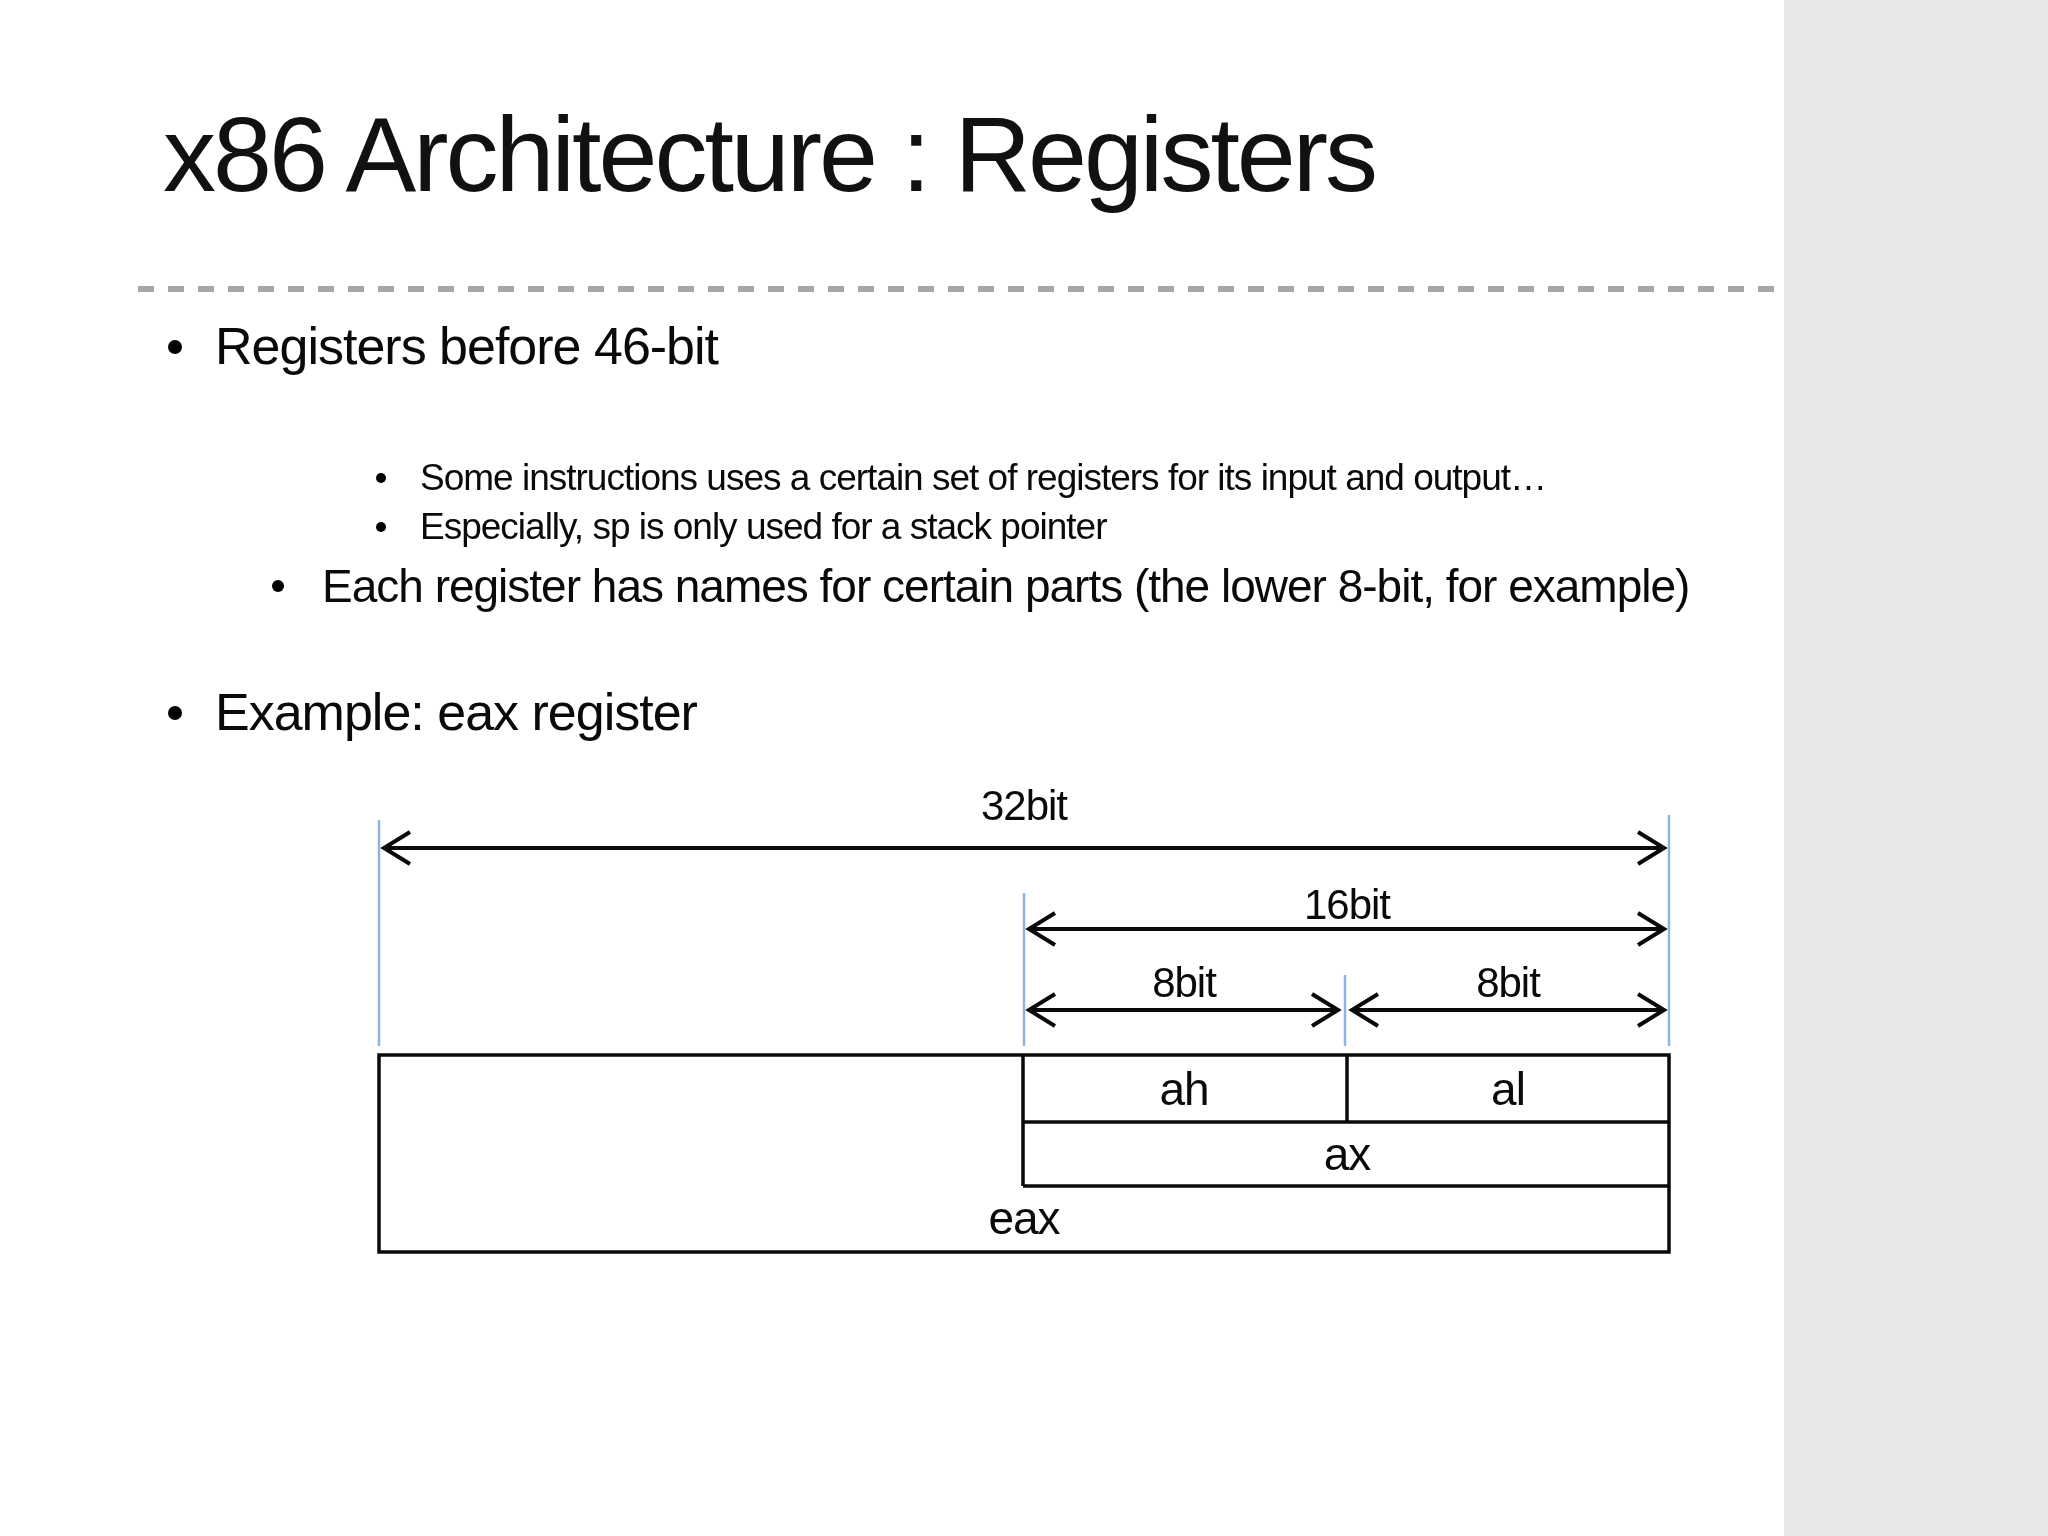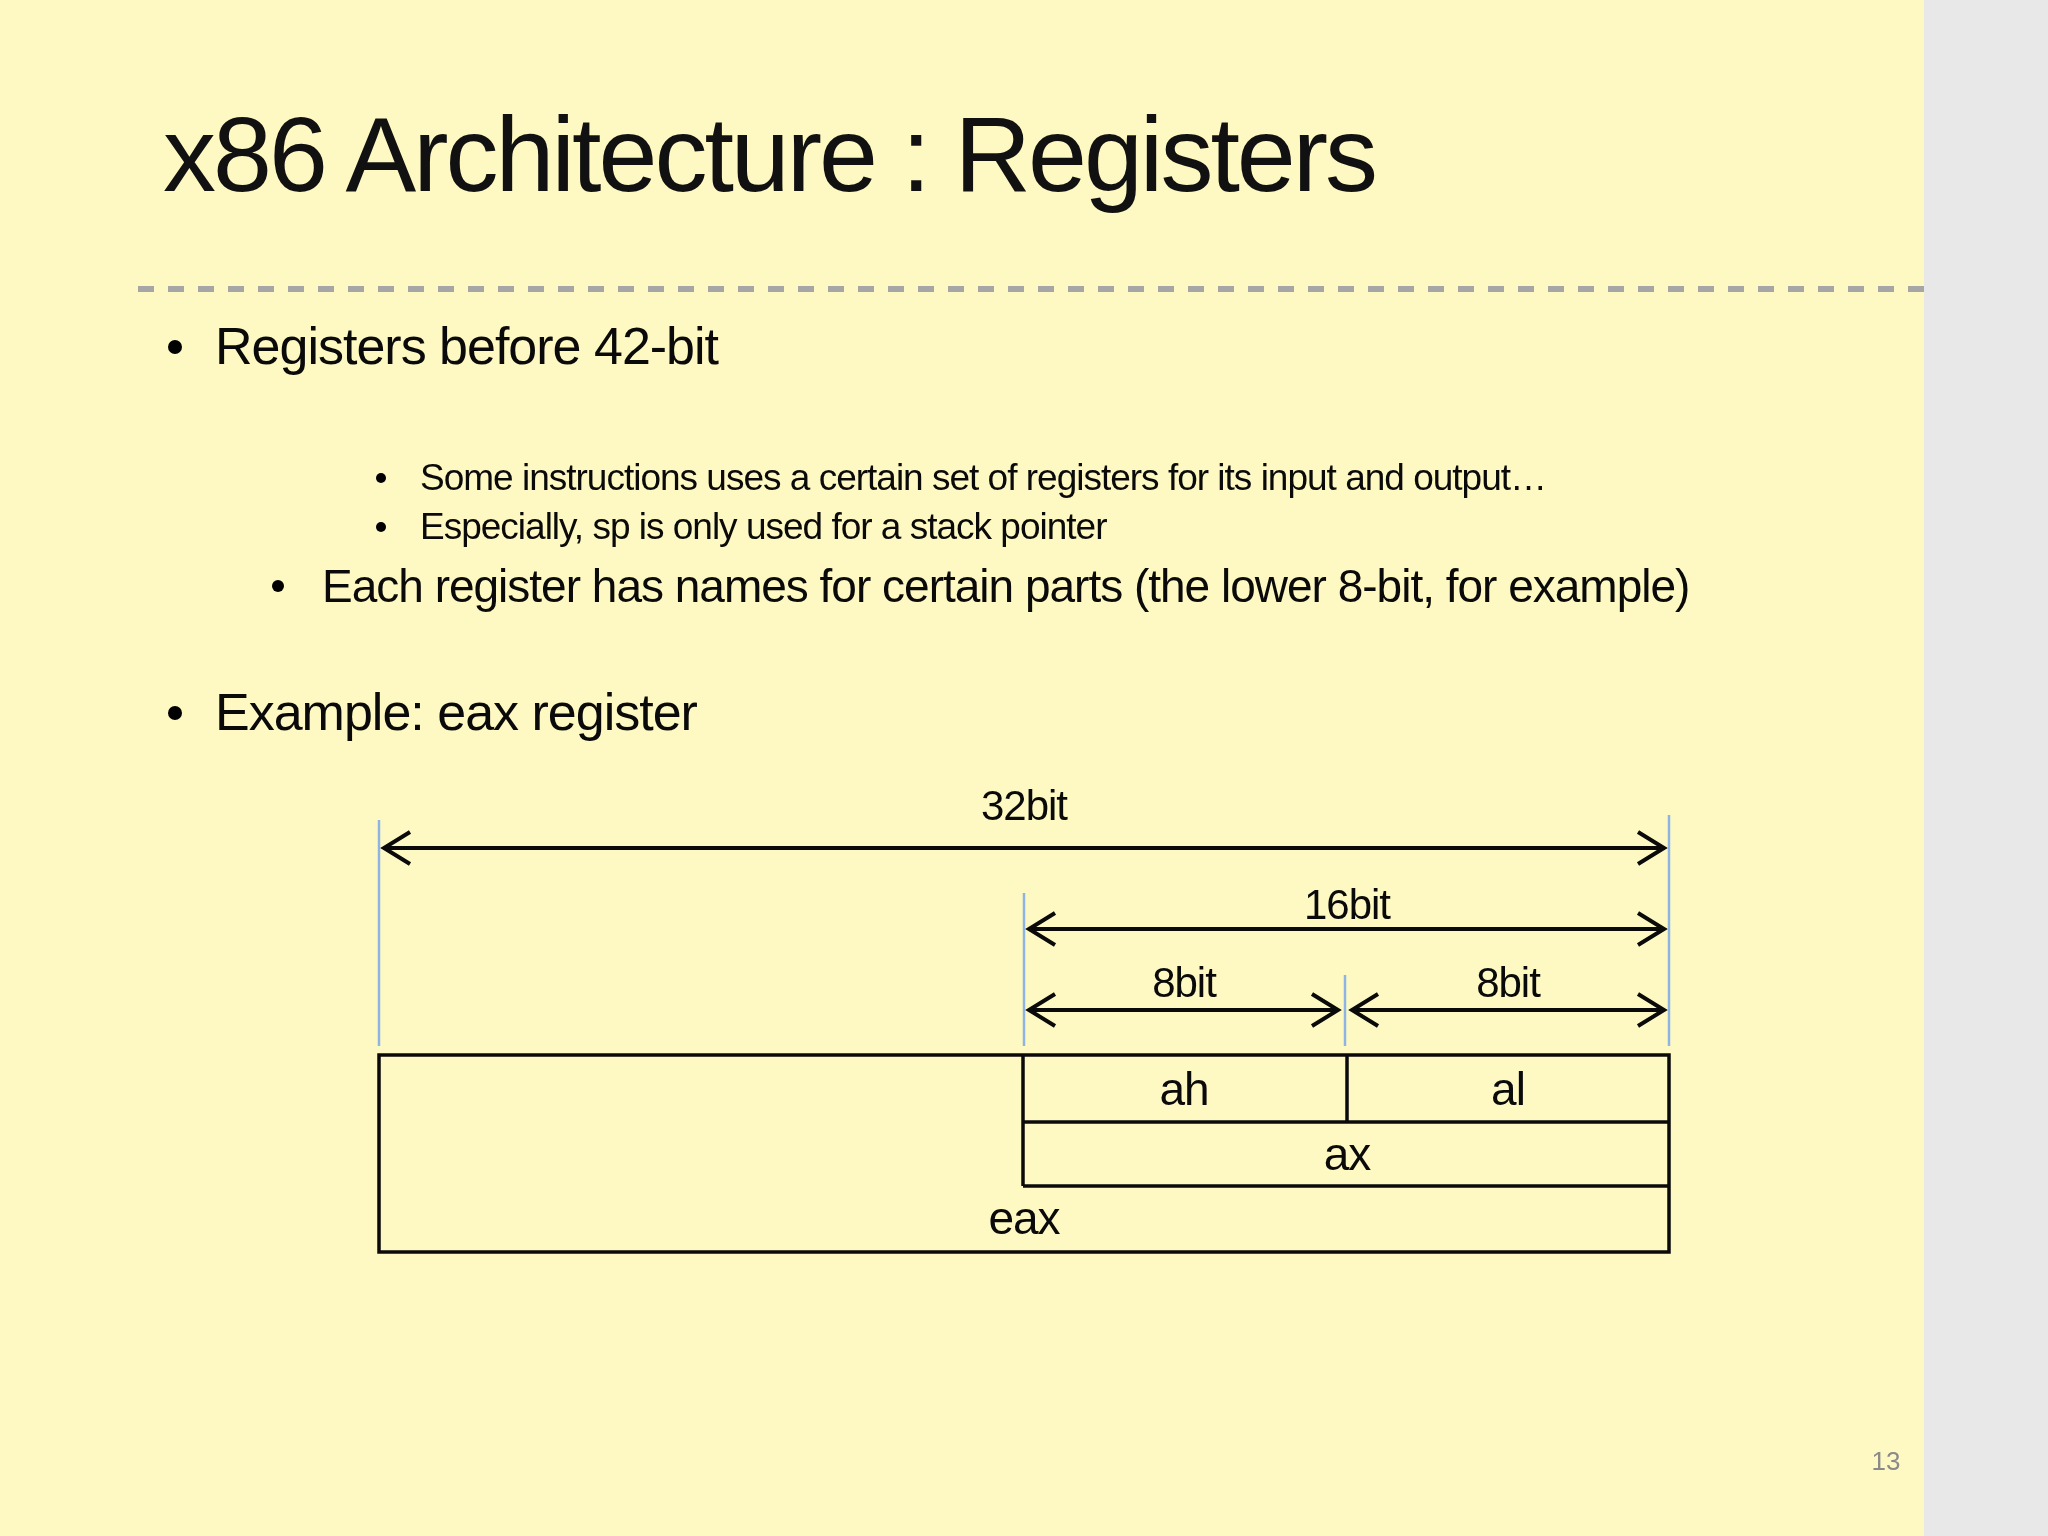--- a/index.html
+++ b/index.html
@@ -1,19 +1,19 @@
 <!DOCTYPE html>
 <html><head>
 <meta charset="utf-8">
 <style>
   html,body { margin:0; padding:0; background:#e8e8e8; }
   .slide {
     position:relative;
-    width:1924px; height:1536px;
-    background:#fef9c3;
+    width:1784px; height:1536px;
+    background:#ffffff;
     overflow:hidden;
     font-family:"Liberation Sans", sans-serif;
     color:#0a0a0a;
   }
 
   
   .title {
     position:absolute; left:163px; top:88px;
     font-size:106px; line-height:1.25;
     letter-spacing:-3px;
@@ -84,21 +84,21 @@
 
 <div class="slide">
 
   <div class="title">x86 Architecture : Registers</div>
   <div class="title-divider"></div>
 
   <div class="bullet-item l1 bi-1">
     <span class="dotcell">
         <span class="dot"></span>
       </span>
-    <span class="btext">Registers before 42-bit</span>
+    <span class="btext">Registers before 46-bit</span>
   </div>
   <div class="bullet-item l3 bi-3">
     <span class="dotcell">
         <span class="dot"></span>
       </span>
     <span class="btext">Some instructions uses a certain set of registers for its input and output…</span>
   </div>
   <div class="bullet-item l3 bi-4">
     <span class="dotcell">
         <span class="dot"></span>

